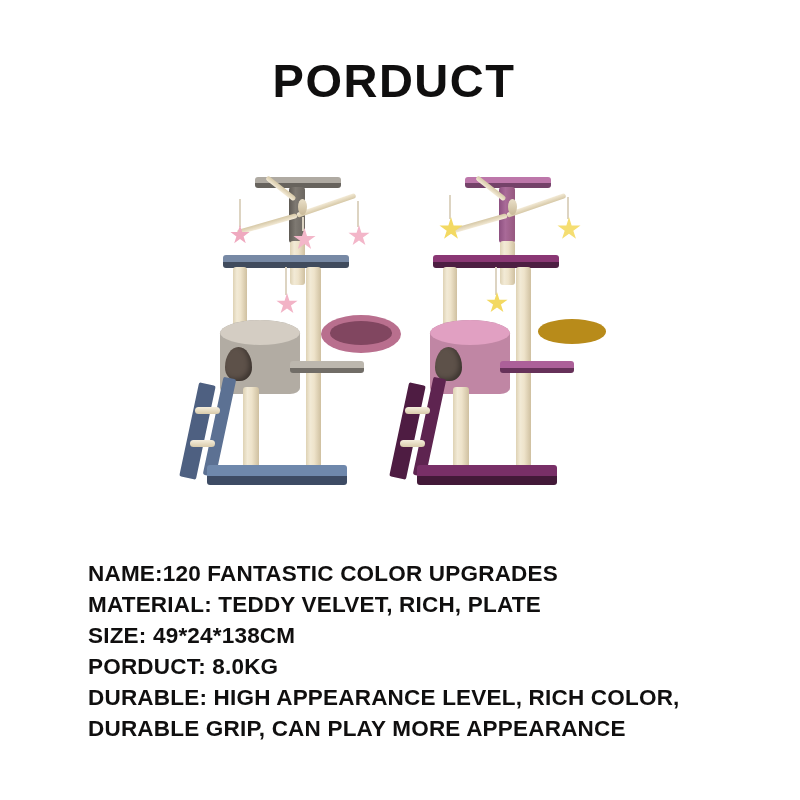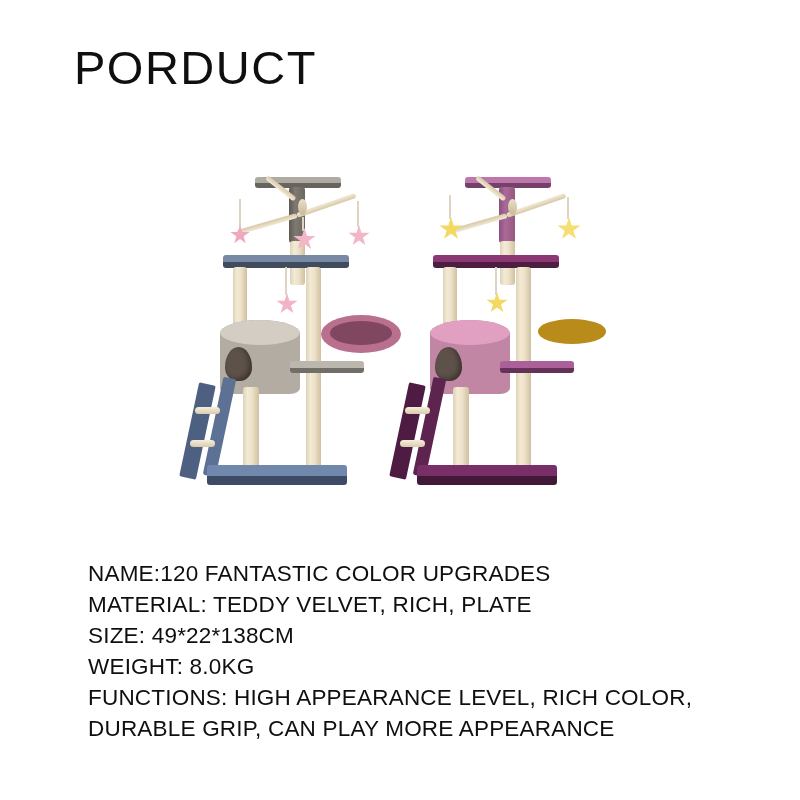--- a/index.html
+++ b/index.html
@@ -18,27 +18,28 @@
 
   
   .title-block {
     position: absolute;
     left: 74px;
     top: 44px;
     width: 640px;
   }
   .title-line {
     font-family: "Liberation Sans", sans-serif;
-    font-weight: normal;
+    font-weight: bold;
     font-size: 47px;
     line-height: 47px;
     letter-spacing: 1.5px;
     color: #100f0f;
-    margin: 0;
+    margin: 13px;
     white-space: nowrap;
+    text-align: center;
   }
   .title-line.second { margin-top: 8px; }
 
   
   .product-stage {
     position: absolute;
     left: 150px;
     top: 155px;
     width: 520px;
     height: 370px;
@@ -156,21 +157,21 @@
 
   
   .spec-block {
     position: absolute;
     left: 88px;
     top: 558px;
     width: 640px;
   }
   .spec-line {
     font-family: "Liberation Sans", sans-serif;
-    font-weight: normal;
+    font-weight: bold;
     font-size: 22.5px;
     line-height: 31px;
     letter-spacing: 0.2px;
     color: #100f0f;
     margin: 0;
     white-space: nowrap;
   }
 </style>
 </head>
 <body>
@@ -303,17 +304,17 @@
     <div class="plank" style="left:22px; top:310px; width:140px; height:20px;">
       <div class="top-face" style="background:#6b2a5c;"></div>
       <div class="edge" style="background:#501e44;"></div>
     </div>
   </div>
 </div>
 
 <div class="spec-block">
   <div class="spec-line">NAME:120 FANTASTIC COLOR UPGRADES</div>
   <div class="spec-line">MATERIAL: TEDDY VELVET, RICH, PLATE</div>
-  <div class="spec-line">SIZE: 49*22*138CM</div>
-  <div class="spec-line">WEIGHT: 8.0KG</div>
-  <div class="spec-line">FUNCTIONS: HIGH APPEARANCE LEVEL, RICH COLOR,</div>
+  <div class="spec-line">SIZE: 49*24*138CM</div>
+  <div class="spec-line">PORDUCT: 8.0KG</div>
+  <div class="spec-line">DURABLE: HIGH APPEARANCE LEVEL, RICH COLOR,</div>
   <div class="spec-line">DURABLE GRIP, CAN PLAY MORE APPEARANCE</div>
 </div>
 
 </body></html>

